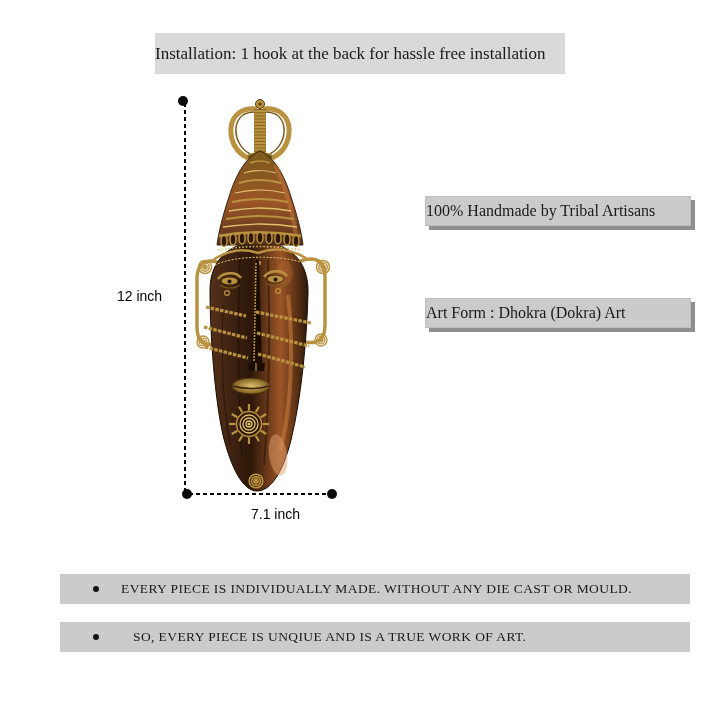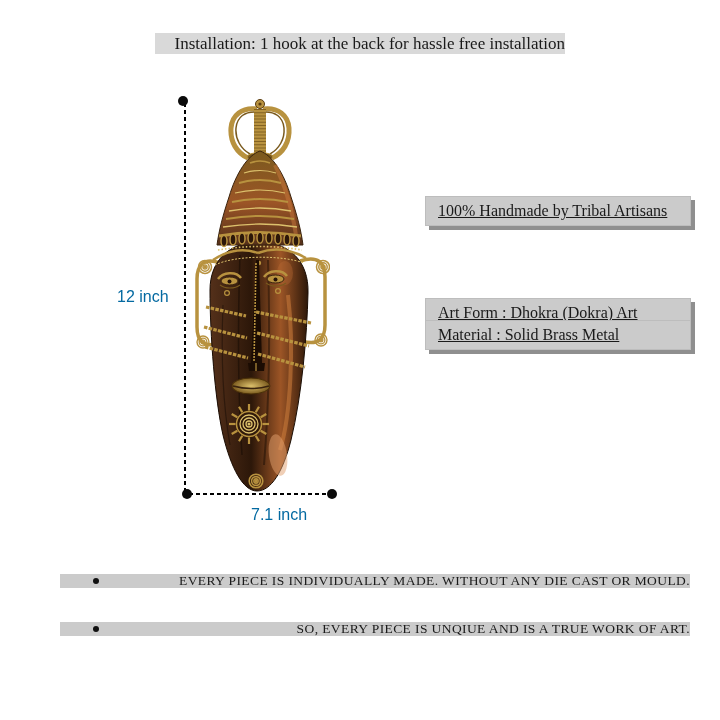--- a/index.html
+++ b/index.html
@@ -14,51 +14,51 @@
     --shadow-gray:#8f8f8f;
     --ink:#1a1a1a;
   }
   *{margin:0;padding:0;box-sizing:border-box;}
   html,body{background:#fff;}
   .stage{
     position:relative;width:720px;height:720px;background:#fff;overflow:hidden;
     font-family:"Liberation Serif", serif;color:var(--ink);
   }
   .banner{
-    position:absolute;left:155px;top:33px;width:410px;height:21px;
+    position:absolute;left:155px;top:33px;width:410px;height:41px;
     background:var(--banner-gray);
-    display:flex;align-items:center;justify-content:flex-end;
+    display:flex;align-items:center;justify-content:flex-start;
     font-size:17px;
   }
   .info-box{
     position:absolute;left:425px;width:266px;height:30px;
     background:var(--panel-gray);
     border:1px solid #bdbdbd;
     box-shadow:4px 4px 0 var(--shadow-gray);
     display:flex;align-items:center;
-    padding-left:12px;font-size:16px;white-space:nowrap;text-decoration:underline;
+    padding-left:0;font-size:16px;white-space:nowrap;
   }
   .info-box.b1{top:196px;}
   .info-box.b2{top:258px;margin-top:40px;}
   .info-box.b3{top:320px;}
   .bullet-bar{
-    position:absolute;left:60px;width:630px;height:14px;
+    position:absolute;left:60px;width:630px;height:30px;
     background:var(--panel-gray);
     display:flex;align-items:center;
-    font-size:13.5px;letter-spacing:.4px;white-space:nowrap;justify-content:space-between;
+    font-size:13.5px;letter-spacing:.4px;white-space:nowrap;
   }
   .bullet-bar.r1{top:574px;}
   .bullet-bar.r2{top:622px;gap:12px;}
   .bullet-dot{
     width:6px;height:6px;border-radius:50%;background:#111;
     margin-left:33px;margin-right:22px;flex:0 0 auto;
   }
   .dim-label{
     position:absolute;font-family:"Liberation Sans", sans-serif;
-    font-size:16px;color:#0369a1;
+    font-size:14px;color:#000000;
   }
   .dim-label.h{left:117px;top:288px;}
   .dim-label.w{left:251px;top:506px;}
   .dash-v{
     position:absolute;left:184px;top:103px;width:2px;height:391px;
     background:repeating-linear-gradient(to bottom,#000 0 4px,transparent 4px 7px);
   }
   .dash-h{
     position:absolute;left:189px;top:493px;height:2px;width:143px;
     background:repeating-linear-gradient(to right,#000 0 4px,transparent 4px 7px);
@@ -243,23 +243,20 @@
     <use href="#spiral" transform="translate(131,245) scale(0.92)" class="brass-line" stroke-width="1.5"></use>
     <use href="#spiral" transform="translate(66,386) scale(1.05)" class="brass-line" stroke-width="1.5"></use>
   </svg>
 
   <div class="info-box b1">
     <span>100% Handmade by Tribal Artisans</span>
   </div>
   <div class="info-box b2">
     <span>Art Form : Dhokra (Dokra) Art</span>
   </div>
-  <div class="info-box b3">
-    <span>Material : Solid Brass Metal</span>
-  </div>
 
   <div class="bullet-bar r1">
     <span class="bullet-dot"></span>
     <span>EVERY PIECE IS INDIVIDUALLY MADE. WITHOUT ANY DIE CAST OR MOULD.</span>
   </div>
   <div class="bullet-bar r2">
     <span class="bullet-dot"></span>
     <span>SO, EVERY PIECE IS UNQIUE AND IS A TRUE WORK OF ART.</span>
   </div>
 

